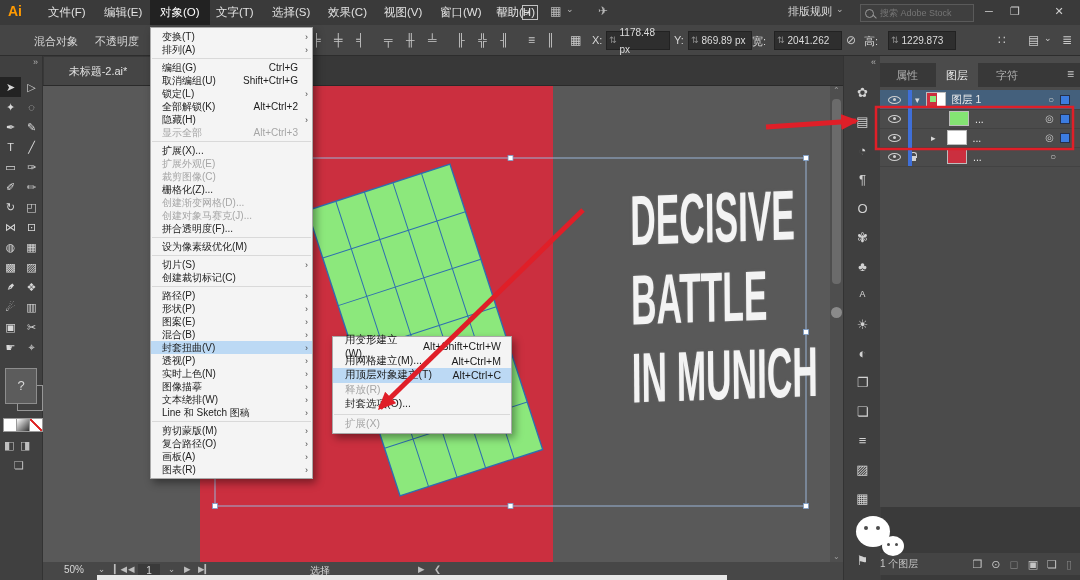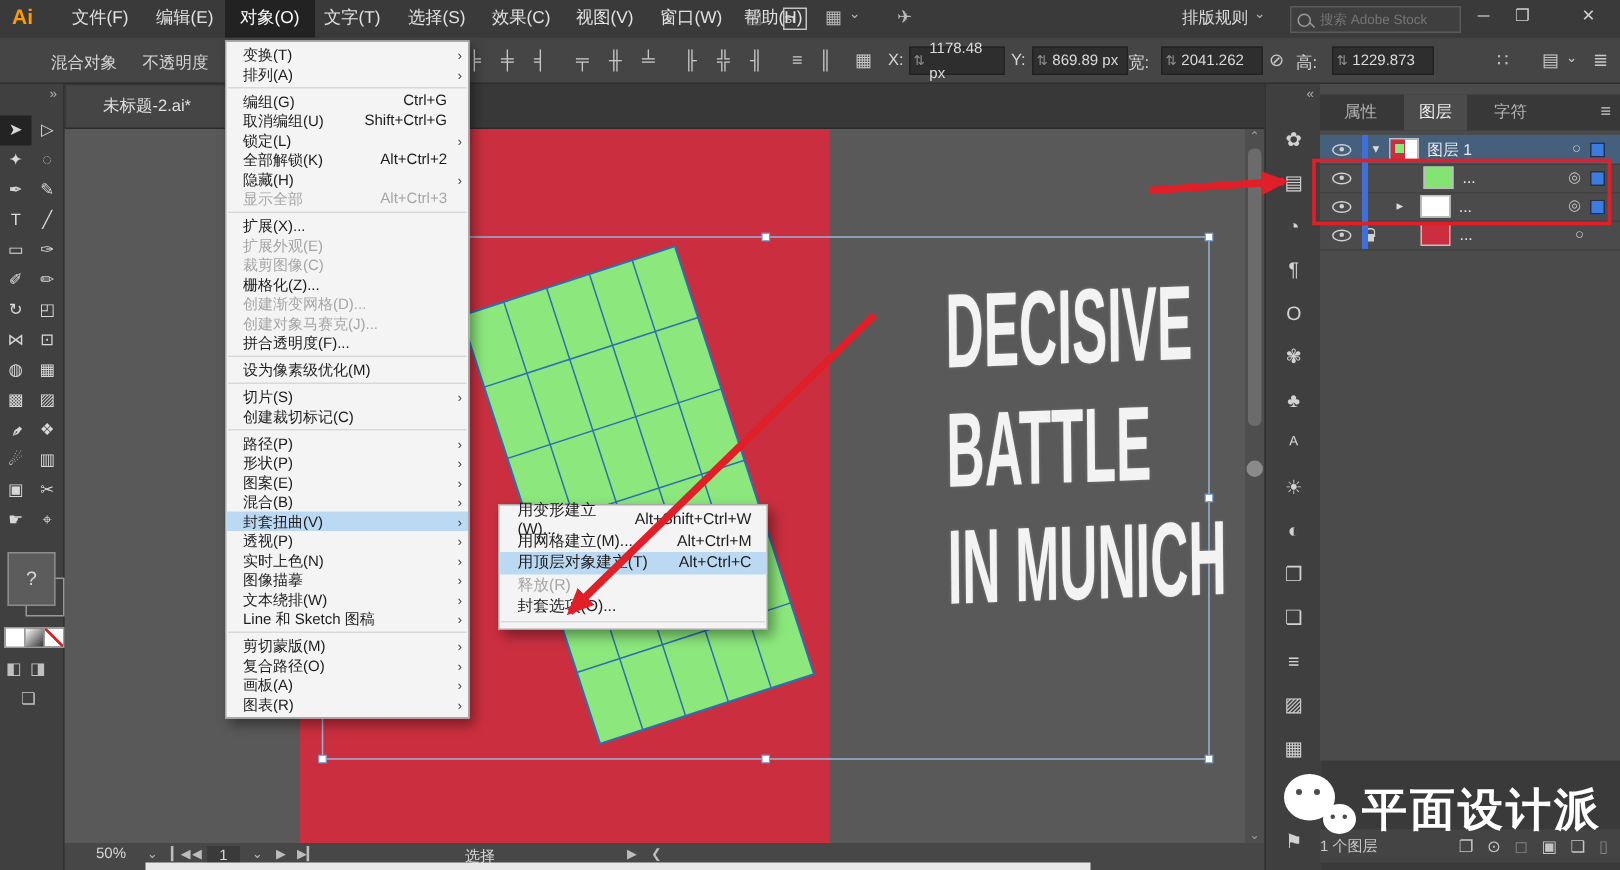--- a/index.html
+++ b/index.html
@@ -412,20 +412,23 @@
       <span>用顶层对象建立(T)</span>
       <span class="sc">Alt+Ctrl+C</span>
     </div>
   <div class="mi dis">
       <span>释放(R)</span>
     </div>
   <div class="mi">
       <span>封套选项(O)...</span>
     </div>
   <div class="msep"></div>
+  <div class="mi dis">
+      <span>扩展(X)</span>
+    </div>
 </div>
 
 <div id="dockstrip">
   <span class="coll">«</span>
   <span class="dock-ico" style="top:30px">✿</span>
   <span class="dock-ico" style="top:59px">▤</span>
   <span class="dock-ico" style="top:88px">◔</span>
   <span class="dock-ico" style="top:117px">¶</span>
   <span class="dock-ico" style="top:146px">O</span>
   <span class="dock-ico" style="top:175px">✾</span>
@@ -513,14 +516,13 @@
     </marker>
   </defs>
   <line x1="583" y1="210" x2="380" y2="408" stroke="#e01f28" stroke-width="5" marker-end="url(#ah)"></line>
   <line x1="766" y1="127" x2="856" y2="121" stroke="#e01f28" stroke-width="5" marker-end="url(#ah)"></line>
   <rect x="876" y="107" width="197" height="42" fill="none" stroke="#e01f28" stroke-width="2.5"></rect>
 </svg>
 
 <div id="watermark">
   <span class="wm-big"></span>
   <span class="wm-small"></span>
-  <span id="wmtext">平面设计派</span>
 </div>
 
 </body></html>

